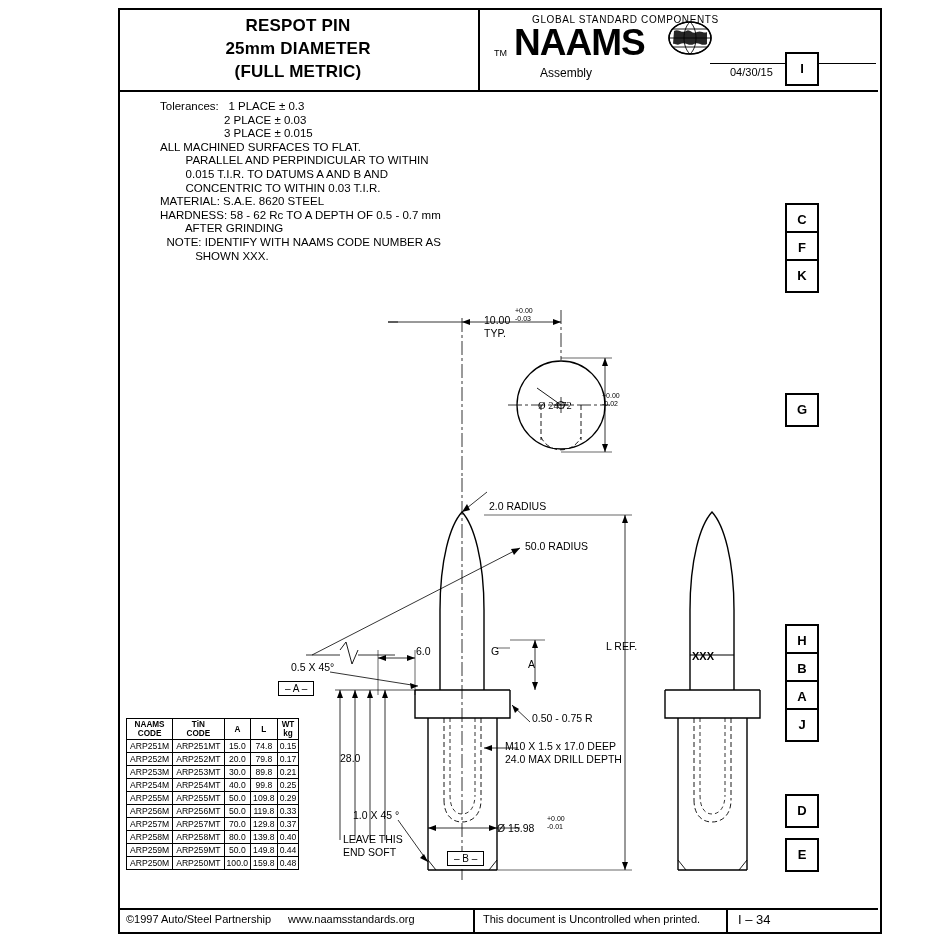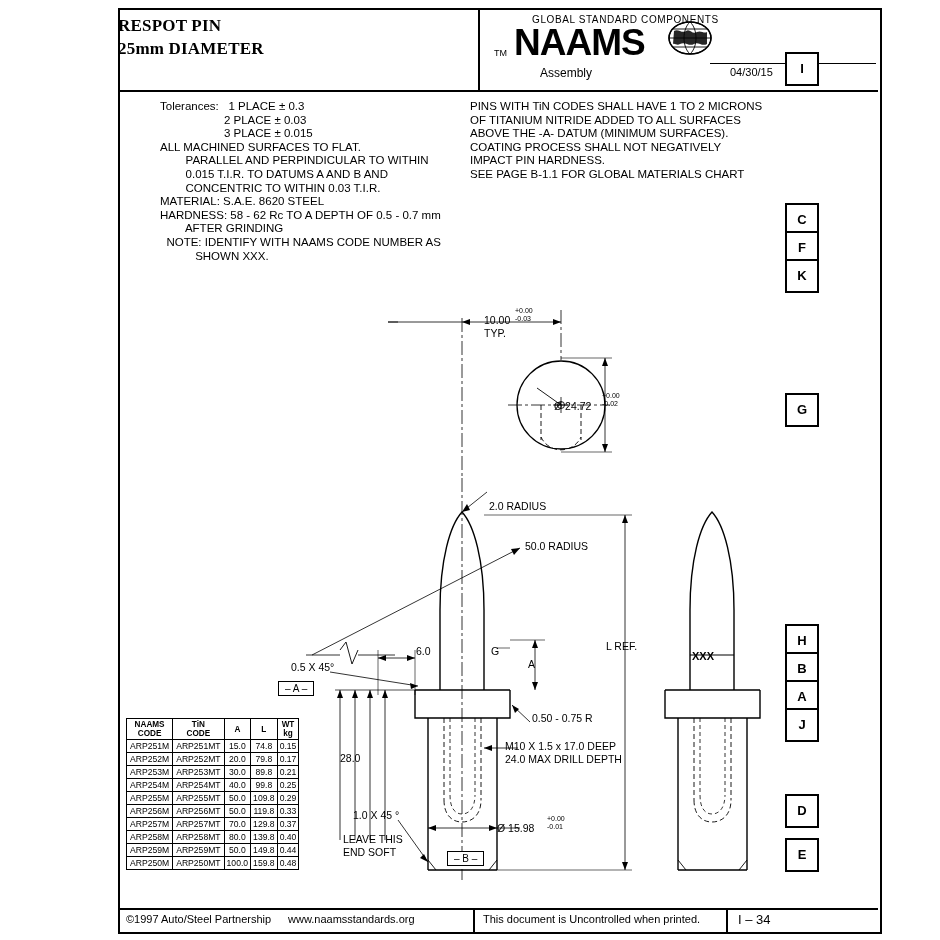--- a/index.html
+++ b/index.html
@@ -1,21 +1,21 @@
 <!DOCTYPE html>
 <html><head>
 <meta charset="utf-8">
 <style>
   html,body{margin:0;padding:0;background:#fff;}
   body{font-family:"Liberation Sans", sans-serif;}
   #page{position:relative;width:940px;height:940px;background:#fff;overflow:hidden;}
   .frame{position:absolute;left:118px;top:8px;width:760px;height:922px;border:2px solid #000;}
   
   .titlebar{position:absolute;left:118px;top:8px;width:760px;height:82px;border-bottom:2px solid #000;}
-  .title-left{position:absolute;left:0;top:0;width:360px;height:82px;text-align:left;font-family:Liberation Serif, serif;}
+  .title-left{position:absolute;left:0;top:0;width:360px;height:82px;text-align:center;}
   .title-left div{font-weight:bold;font-size:17px;letter-spacing:.2px;}
   .t1{margin-top:8px;}
   .t2{margin-top:3px;}
   .t3{margin-top:3px;}
   .title-div{position:absolute;left:360px;top:0;width:2px;height:82px;background:#000;}
   .title-right{position:absolute;left:362px;top:0;width:396px;height:82px;}
   .gsc{position:absolute;left:52px;top:6px;font-size:10px;letter-spacing:.6px;color:#000;}
   .naams{position:absolute;left:34px;top:14px;font-size:37px;font-weight:bold;letter-spacing:-1px;}
   .tmmark{position:absolute;left:14px;top:40px;font-size:9px;}
   .assembly{position:absolute;left:60px;top:58px;font-size:12px;}
@@ -50,20 +50,21 @@
 <body>
 
 <div id="page">
 
   <div class="frame"></div>
 
   <div class="titlebar">
     <div class="title-left">
       <div class="t1">RESPOT PIN</div>
       <div class="t2">25mm DIAMETER</div>
+      <div class="t3">(FULL METRIC)</div>
     </div>
     <div class="title-div"></div>
     <div class="title-right">
       <div class="gsc">GLOBAL STANDARD COMPONENTS</div>
       <div class="naams">NAAMS</div>
       <div class="tmmark">TM</div>
       <div class="assembly">Assembly</div>
       <div class="hline-date"></div>
       <div class="datebox">04/30/15</div>
       <svg class="globe" style="left:188px;top:13px;" width="44" height="34" viewBox="0 0 44 34">
@@ -92,26 +93,20 @@
                     3 PLACE ± 0.015
 ALL MACHINED SURFACES TO FLAT.
         PARALLEL AND PERPINDICULAR TO WITHIN
         0.015 T.I.R. TO DATUMS A AND B AND
         CONCENTRIC TO WITHIN 0.03 T.I.R.
 MATERIAL: S.A.E. 8620 STEEL
 HARDNESS: 58 - 62 Rc TO A DEPTH OF 0.5 - 0.7 mm
         AFTER GRINDING
   NOTE: IDENTIFY WITH NAAMS CODE NUMBER AS
            SHOWN XXX.</div>
-  <div class="notes notes-right">PINS WITH TiN CODES SHALL HAVE 1 TO 2 MICRONS
-OF TITANIUM NITRIDE ADDED TO ALL SURFACES
-ABOVE THE -A- DATUM (MINIMUM SURFACES).
-COATING PROCESS SHALL NOT NEGATIVELY
-IMPACT PIN HARDNESS.
-SEE PAGE B-1.1 FOR GLOBAL MATERIALS CHART</div>
 
   <svg width="940" height="940">
     <g stroke="#000" fill="none" stroke-width="1">
 
       <line x1="462" y1="318" x2="462" y2="478" stroke-width="0.8" stroke-dasharray="14,3,3,3"></line>
       <line x1="508" y1="405" x2="610" y2="405" stroke-width="0.8" stroke-dasharray="14,3,3,3"></line>
       <line x1="510" y1="405" x2="510" y2="405"></line>
       <circle cx="561" cy="405" r="44" stroke-width="1.3"></circle>
       <circle cx="561" cy="405" r="3.5" stroke-width="0.9"></circle>
       <line x1="553" y1="405" x2="569" y2="405" stroke-width="0.8"></line>
@@ -223,21 +218,21 @@
       <path d="M700 718 L700 795 M725 718 L725 795" stroke-dasharray="4,3" stroke-width="0.8"></path>
       <path d="M700 795 C700 808 705 814 712 814 C719 814 725 808 725 795" stroke-dasharray="4,3" stroke-width="0.8"></path>
     </g>
   </svg>
 
   <div class="lbl" style="left:484px;top:314px;">10.00</div>
   <div class="lbl tiny" style="left:515px;top:307px;">+0.00</div>
   <div class="lbl tiny" style="left:515px;top:315px;">-0.03</div>
   <div class="lbl" style="left:484px;top:327px;">TYP.</div>
 
-  <div class="lbl" style="left:554px;top:400px;">Ø 24.72</div>
+  <div class="lbl" style="left:538px;top:400px;font-family:Liberation Serif, serif;">Ø 24.72</div>
   <div class="lbl tiny" style="left:602px;top:392px;">+0.00</div>
   <div class="lbl tiny" style="left:602px;top:400px;">-0.02</div>
 
   <div class="lbl" style="left:489px;top:484px;margin-top:16px;">2.0 RADIUS</div>
   <div class="lbl" style="left:525px;top:540px;text-align:center;">50.0 RADIUS</div>
 
   <div class="lbl" style="left:388px;top:645px;margin-left:28px;">6.0</div>
   <div class="lbl" style="left:291px;top:661px;">0.5 X 45°</div>
   <div class="lbl" style="left:340px;top:752px;">28.0</div>
   <div class="lbl" style="left:353px;top:809px;">1.0 X 45 °</div>

